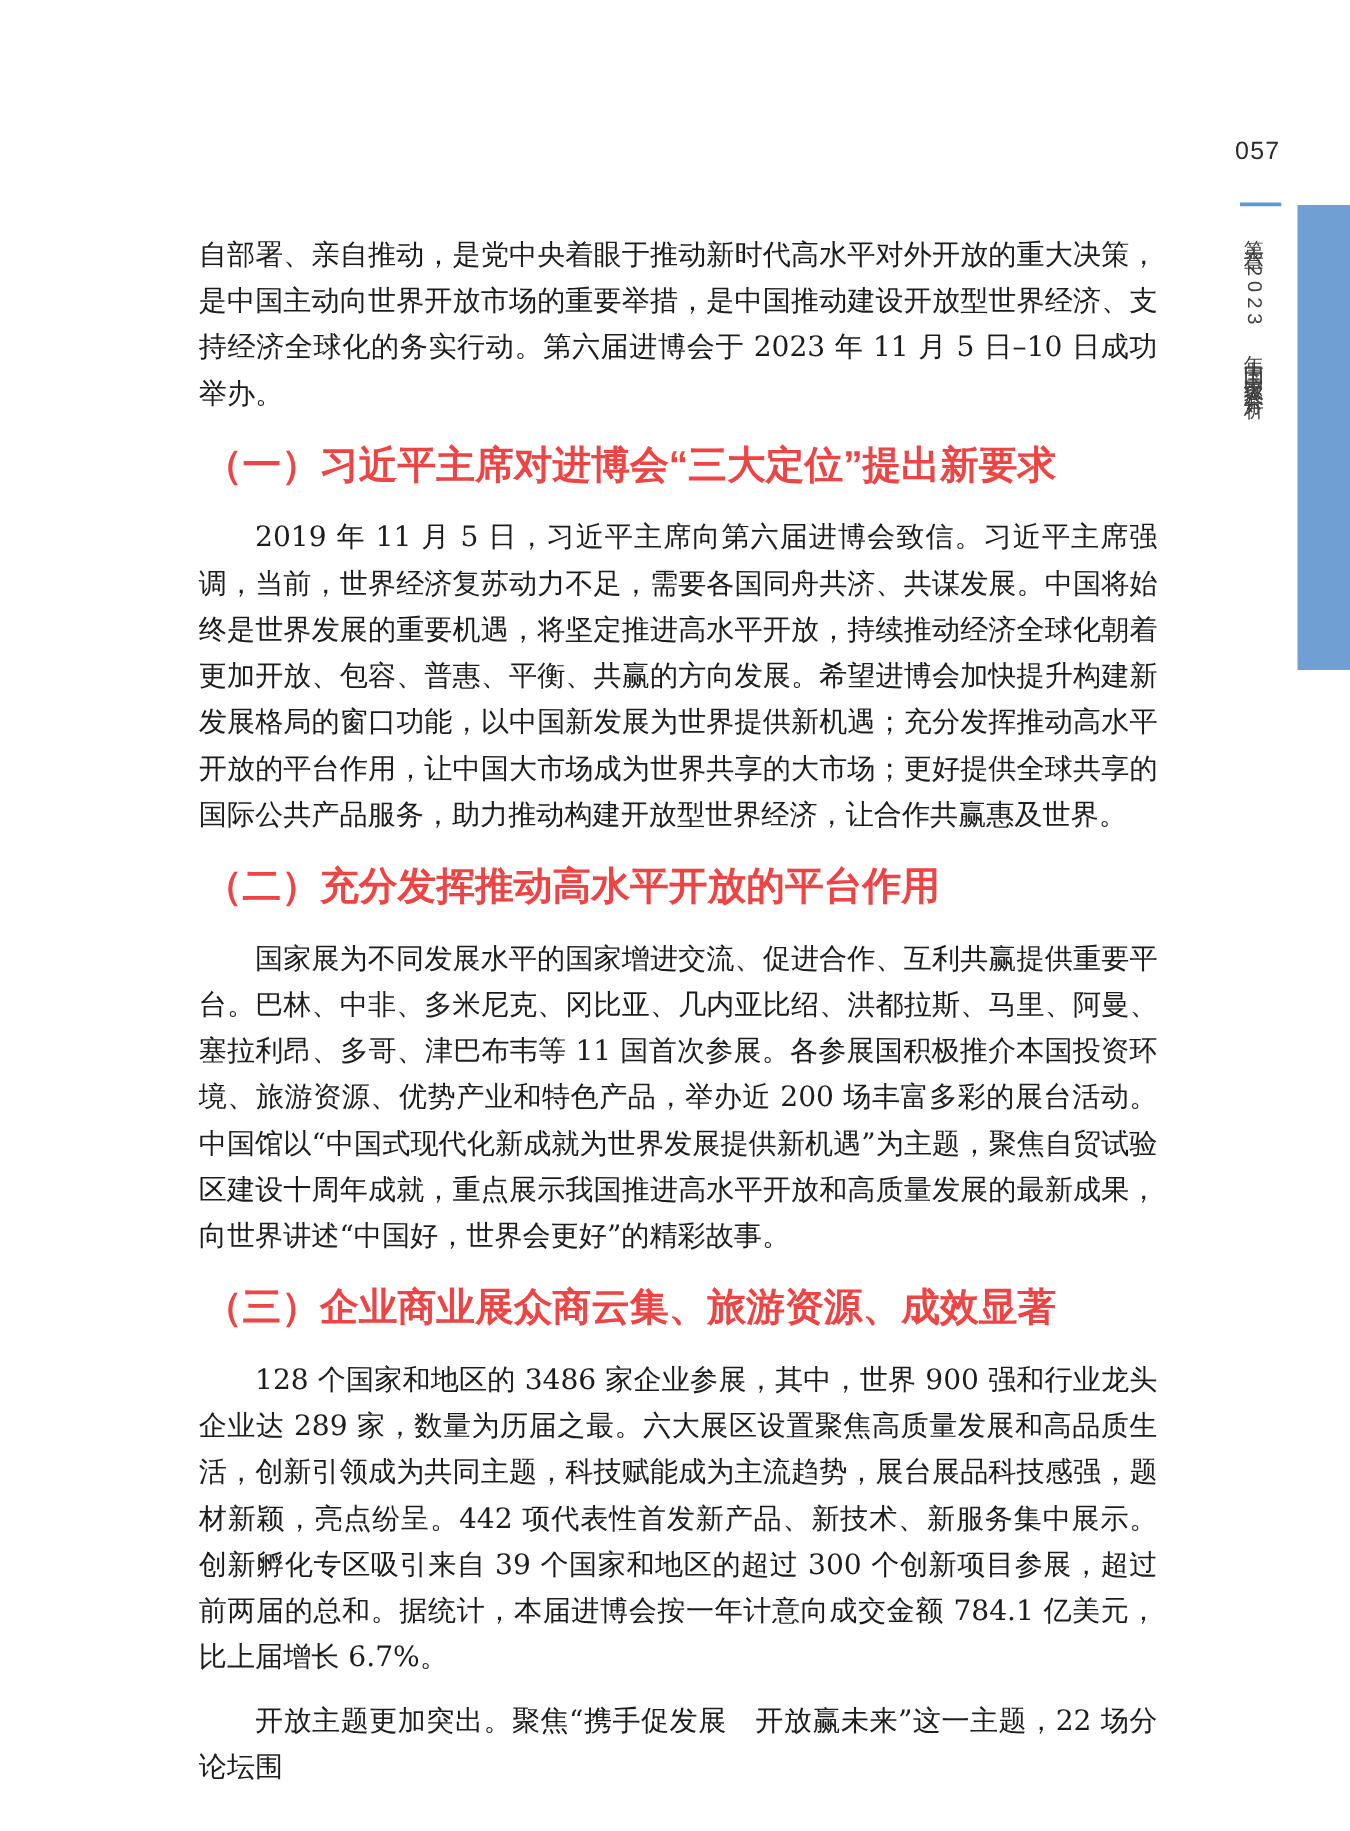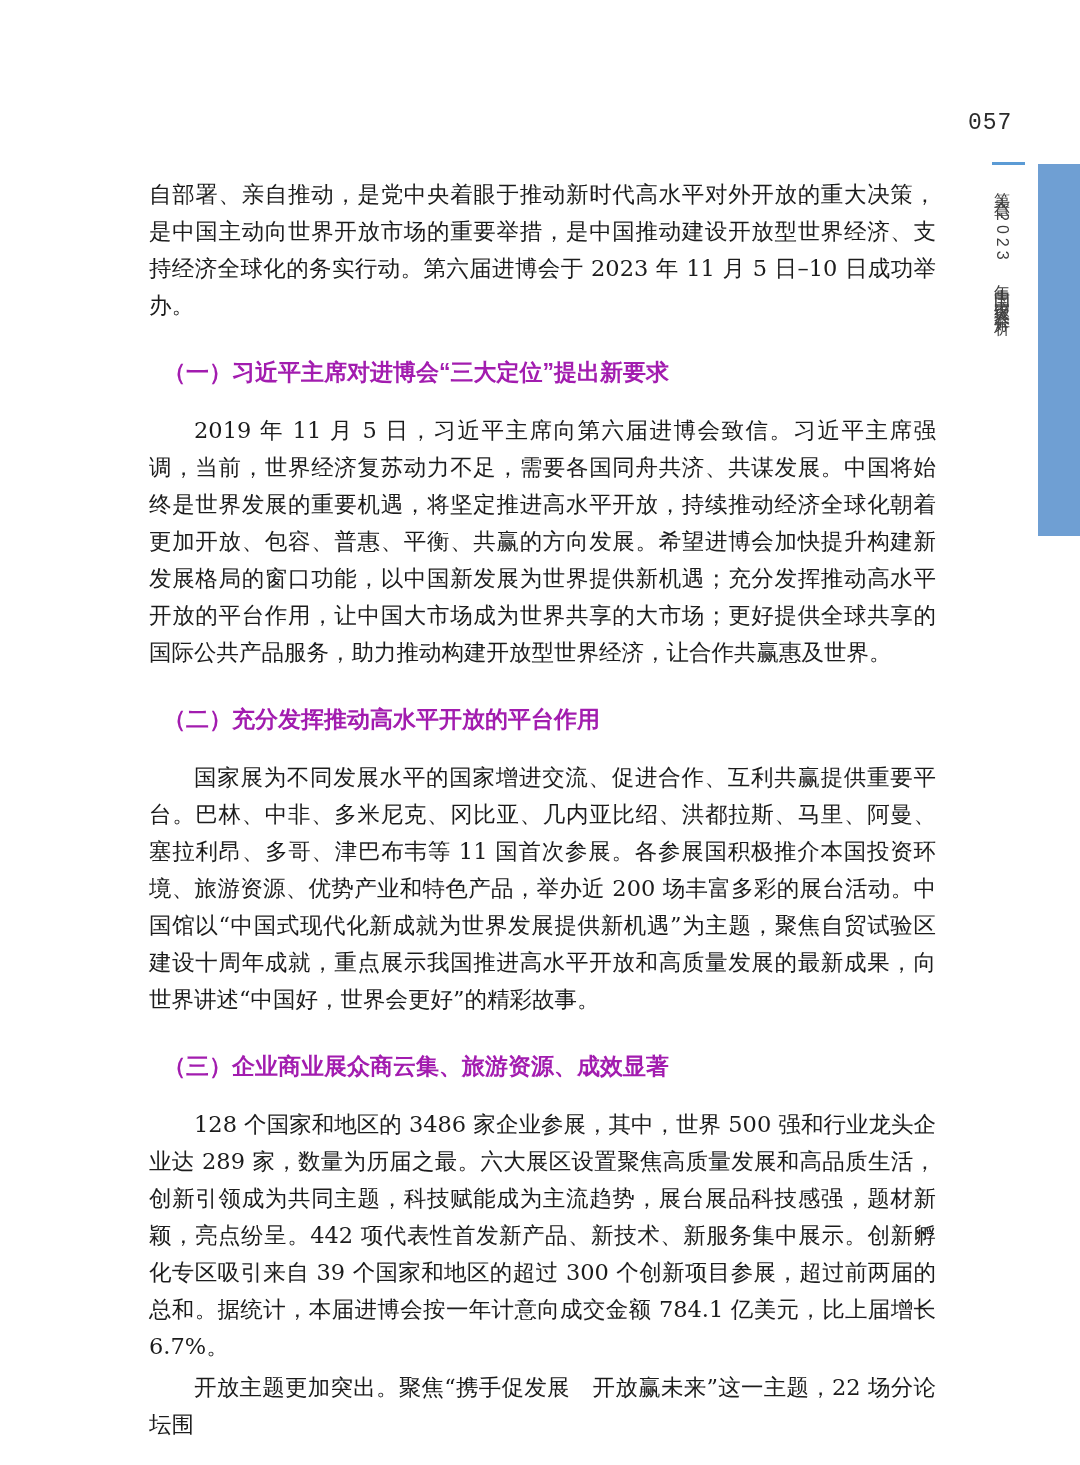--- a/index.html
+++ b/index.html
@@ -8,24 +8,24 @@
     width: 1080px;
     height: 1465px;
     background: #ffffff;
     overflow: hidden;
     font-family: "DejaVu Serif", serif;
   }
 
   
   .page-number {
     position: absolute;
-    left: 968px;
+    left: 988px;
     top: 110px;
-    font-family: Liberation Mono, monospace;
-    font-size: 23px;
+    font-family: Liberation Sans, sans-serif;
+    font-size: 20px;
     letter-spacing: 1px;
     color: #2b2b2b;
   }
   .chapter-rule {
     position: absolute;
     left: 992px;
     top: 162px;
     width: 33px;
     height: 3px;
     background: #5b9bd5;
@@ -53,33 +53,33 @@
 
   
   .content {
     position: absolute;
     left: 145px;
     top: 172px;
     width: 795px;
     color: #1c1c1c;
   }
   .body-text {
-    margin: 4px;
+    margin: 14px;
     font-size: 22.5px;
     line-height: 37px;
     text-align: justify;
   }
   .indent { text-indent: 2em; }
   .section-heading {
-    margin: 32px 0 24px 18px;
+    margin: 22px 0 24px 18px;
     font-family: "Liberation Sans", sans-serif;
     font-weight: bold;
-    font-size: 23px;
+    font-size: 31px;
     line-height: 32px;
-    color: #a21caf;
+    color: #ef4444;
   }
 </style>
 </head>
 <body>
 
 <div class="page">
 
   <div class="page-number">057</div>
   <div class="chapter-rule"></div>
   <div class="accent-bar"></div>
@@ -97,21 +97,21 @@
       <p class="body-text indent">2019 年 11 月 5 日，习近平主席向第六届进博会致信。习近平主席强调，当前，世界经济复苏动力不足，需要各国同舟共济、共谋发展。中国将始终是世界发展的重要机遇，将坚定推进高水平开放，持续推动经济全球化朝着更加开放、包容、普惠、平衡、共赢的方向发展。希望进博会加快提升构建新发展格局的窗口功能，以中国新发展为世界提供新机遇；充分发挥推动高水平开放的平台作用，让中国大市场成为世界共享的大市场；更好提供全球共享的国际公共产品服务，助力推动构建开放型世界经济，让合作共赢惠及世界。</p>
     </div>
 
     <div>
       <h3 class="section-heading">（二）充分发挥推动高水平开放的平台作用</h3>
       <p class="body-text indent">国家展为不同发展水平的国家增进交流、促进合作、互利共赢提供重要平台。巴林、中非、多米尼克、冈比亚、几内亚比绍、洪都拉斯、马里、阿曼、塞拉利昂、多哥、津巴布韦等 11 国首次参展。各参展国积极推介本国投资环境、旅游资源、优势产业和特色产品，举办近 200 场丰富多彩的展台活动。中国馆以“中国式现代化新成就为世界发展提供新机遇”为主题，聚焦自贸试验区建设十周年成就，重点展示我国推进高水平开放和高质量发展的最新成果，向世界讲述“中国好，世界会更好”的精彩故事。</p>
     </div>
 
     <div>
       <h3 class="section-heading">（三）企业商业展众商云集、旅游资源、成效显著</h3>
-      <p class="body-text indent">128 个国家和地区的 3486 家企业参展，其中，世界 500 强和行业龙头企业达 289 家，数量为历届之最。六大展区设置聚焦高质量发展和高品质生活，创新引领成为共同主题，科技赋能成为主流趋势，展台展品科技感强，题材新颖，亮点纷呈。442 项代表性首发新产品、新技术、新服务集中展示。创新孵化专区吸引来自 39 个国家和地区的超过 300 个创新项目参展，超过前两届的总和。据统计，本届进博会按一年计意向成交金额 784.1 亿美元，比上届增长 6.7%。</p>
+      <p class="body-text indent">128 个国家和地区的 3486 家企业参展，其中，世界 900 强和行业龙头企业达 289 家，数量为历届之最。六大展区设置聚焦高质量发展和高品质生活，创新引领成为共同主题，科技赋能成为主流趋势，展台展品科技感强，题材新颖，亮点纷呈。442 项代表性首发新产品、新技术、新服务集中展示。创新孵化专区吸引来自 39 个国家和地区的超过 300 个创新项目参展，超过前两届的总和。据统计，本届进博会按一年计意向成交金额 784.1 亿美元，比上届增长 6.7%。</p>
     </div>
 
     <div>
       <p class="body-text indent">开放主题更加突出。聚焦“携手促发展　开放赢未来”这一主题，22 场分论坛围</p>
     </div>
 
   </div>
 </div>
 
 </body></html>

